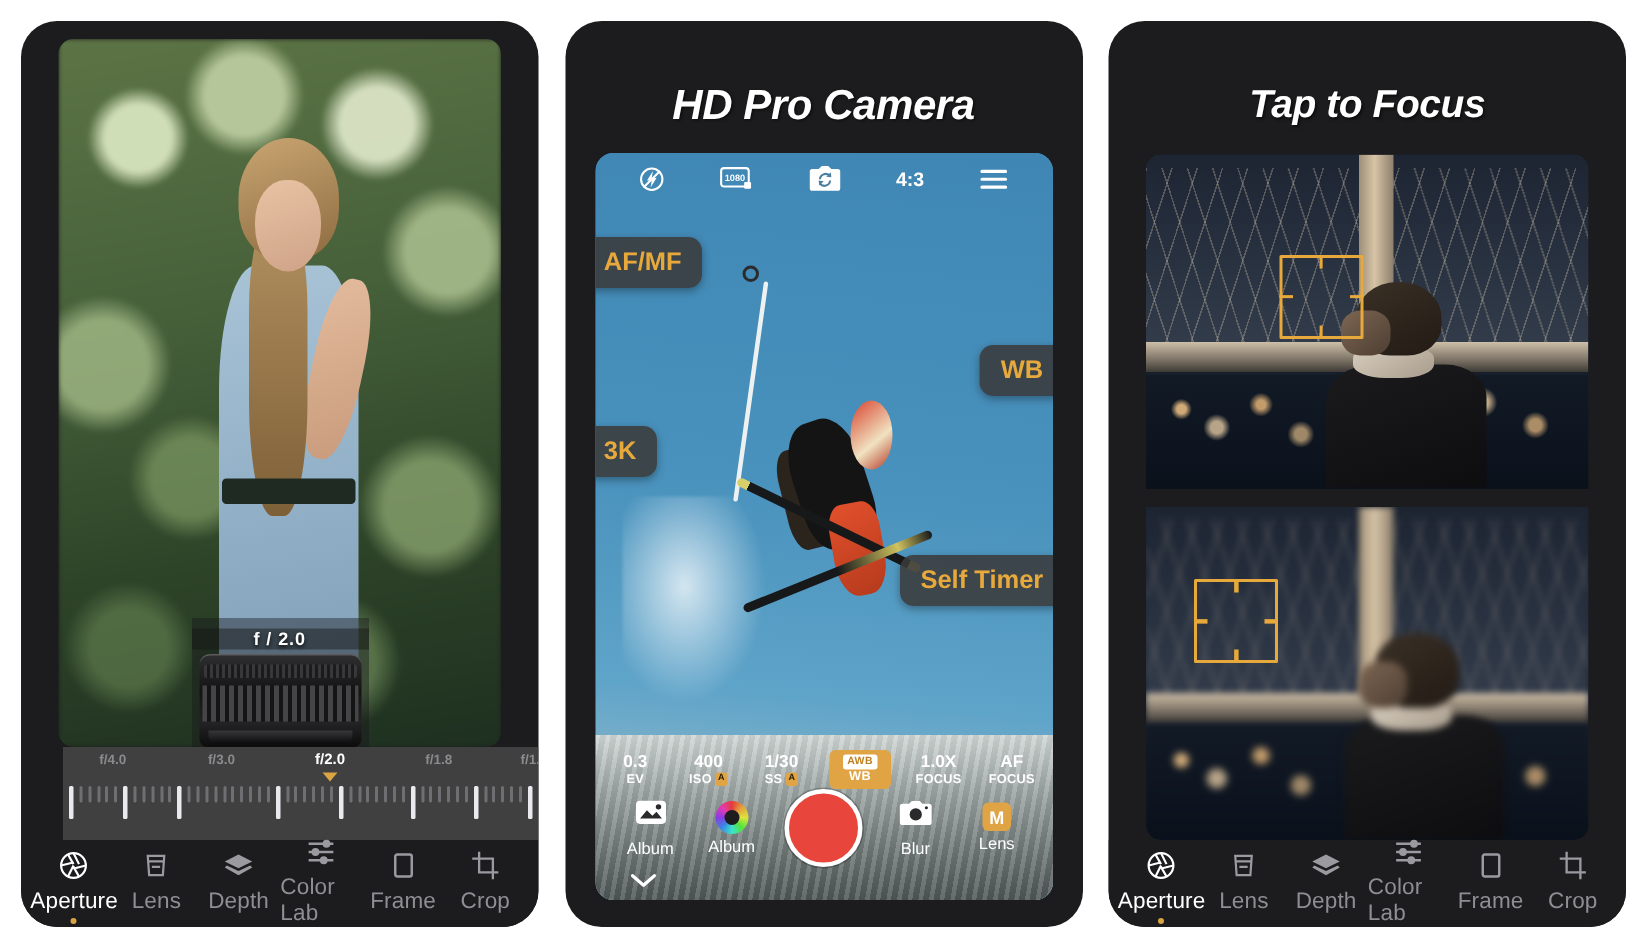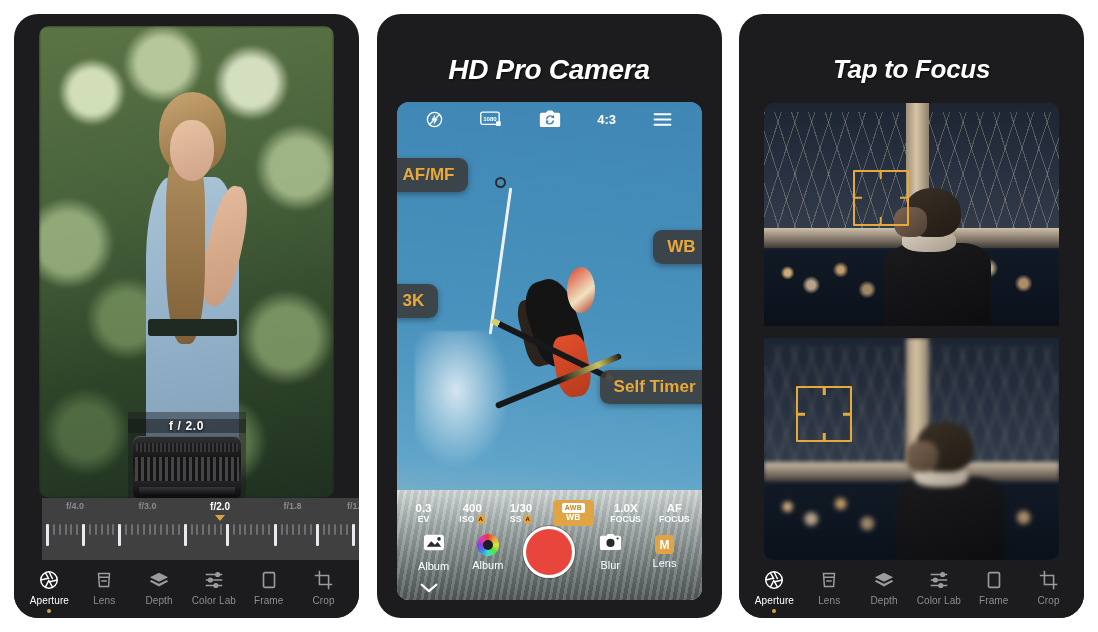--- a/index.html
+++ b/index.html
@@ -189,21 +189,21 @@
     background: #1c1c1e;
     display: flex; align-items: center; justify-content: space-around;
     padding: 0 8px 4px 8px;
   }
   .tb-item {
     display: flex; flex-direction: column; align-items: center;
     gap: 4px; width: 54px; position: relative;
   }
   .tb-icon { width: 22px; height: 22px; display: block; }
   .tb-icon svg { width: 22px; height: 22px; display: block; }
-  .tb-label { font-size: 10px; color: #8e8e93; letter-spacing: .1px; }
+  .tb-label { font-size: 15px; color: #8e8e93; letter-spacing: .1px; }
   .tb-item.active .tb-label { color: #ffffff; }
   .tb-dot {
     width: 4px; height: 4px; border-radius: 50%;
     background: #d9a441; position: absolute; bottom: -7px;
   }
 
   
   .cam-frame {
     margin: 10px 20px 18px 20px;
     flex: 1;

